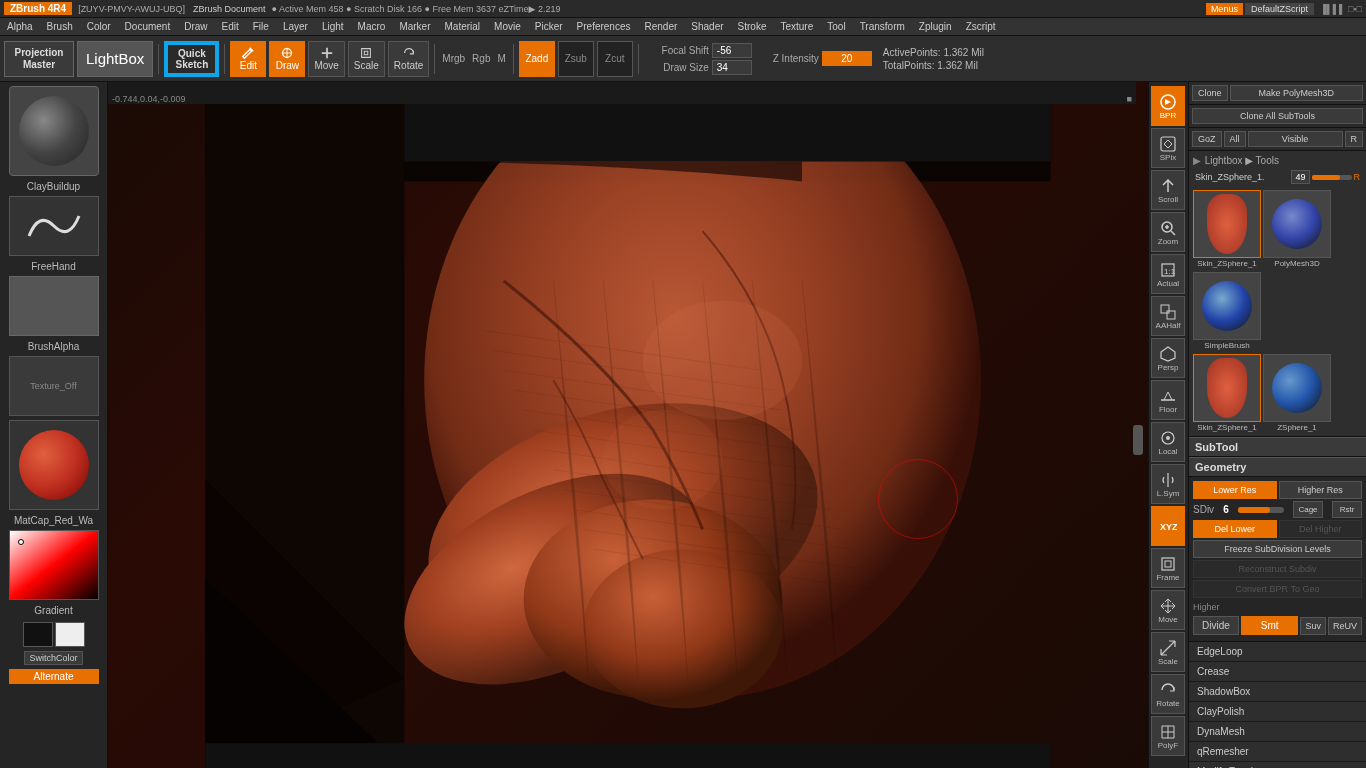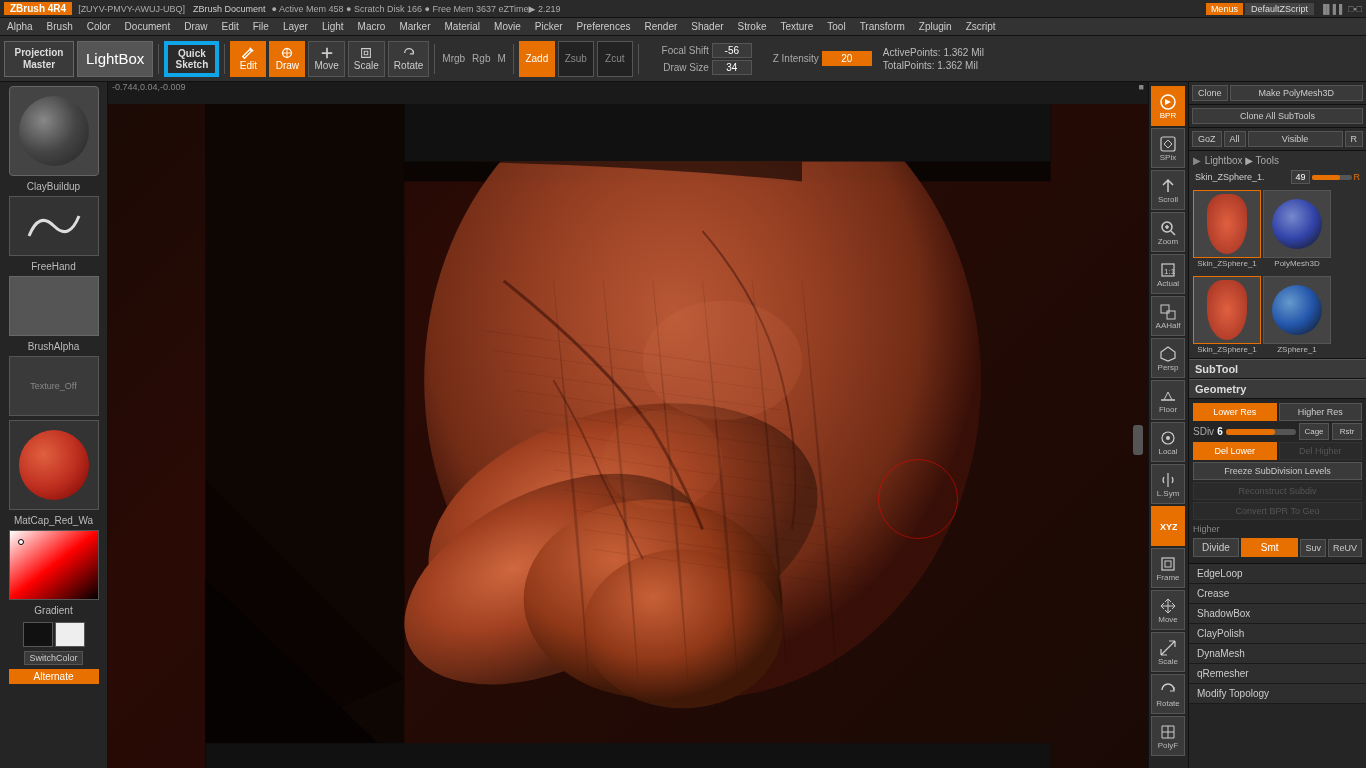--- a/index.html
+++ b/index.html
@@ -150,21 +150,20 @@
       width: 65px;
       text-align: right;
     }
     .slider-val {
       background: #3a3a3a;
       border: 1px solid #555;
       color: #fff;
       padding: 1px 4px;
       font-size: 10px;
       min-width: 40px;
-      text-align: center;
     }
     .orange-slider {
       background: #e87000;
       color: #fff;
       border: 1px solid #e87000;
       padding: 1px 4px;
       font-size: 10px;
       min-width: 50px;
       text-align: center;
     }
@@ -320,25 +319,25 @@
     #canvas-area {
       flex: 1;
       background: #1a1a1a;
       position: relative;
       overflow: hidden;
     }
     .canvas-top-bar {
       position: absolute;
       top: 0;
       left: 0;
-      right: 0;
+      right: 12px;
       height: 22px;
       background: #1a1a1a;
       display: flex;
-      align-items: flex-start;
+      align-items: flex-end;
       padding: 0 4px;
       gap: 4px;
     }
     .brush-circle {
       position: absolute;
       width: 80px;
       height: 80px;
       border: 1px solid rgba(255,0,0,0.5);
       border-radius: 50%;
       right: 190px;
@@ -504,21 +503,21 @@
       font-size: 9px;
       padding: 3px 2px;
       text-align: center;
       cursor: pointer;
     }
     .geo-btn.active { background: #e87000; color: #fff; border-color: #e87000; }
     .geo-btn.disabled { background: #2a2a2a; color: #555; border-color: #333; }
     .sdiv-row {
       display: flex;
       align-items: center;
-      gap: 3px;
+      gap: 9px;
       margin-bottom: 2px;
     }
     .sdiv-label { color: #aaa; font-size: 10px; }
     .sdiv-value { color: #fff; font-size: 10px; font-weight: bold; }
     .sdiv-slider {
       flex: 1;
       height: 6px;
       background: #555;
       border-radius: 3px;
       position: relative;
@@ -990,20 +989,26 @@
         </div>
         <div class="skin-item">
           <div class="skin-thumb">
             <div class="poly-sphere"></div>
           </div>
           <span class="skin-name">PolyMesh3D</span>
         </div>
       </div>
 
       <div class="skin-item-row">
+        <div class="skin-item">
+          <div class="skin-thumb">
+            <div class="simple-brush-icon"></div>
+          </div>
+          <span class="skin-name">SimpleBrush</span>
+        </div>
       </div>
 
       <div class="skin-item-row">
         <div class="skin-item">
           <div class="skin-thumb selected">
             <div class="skin-thumb-figure"></div>
           </div>
           <span class="skin-name">Skin_ZSphere_1</span>
         </div>
         <div class="skin-item">

